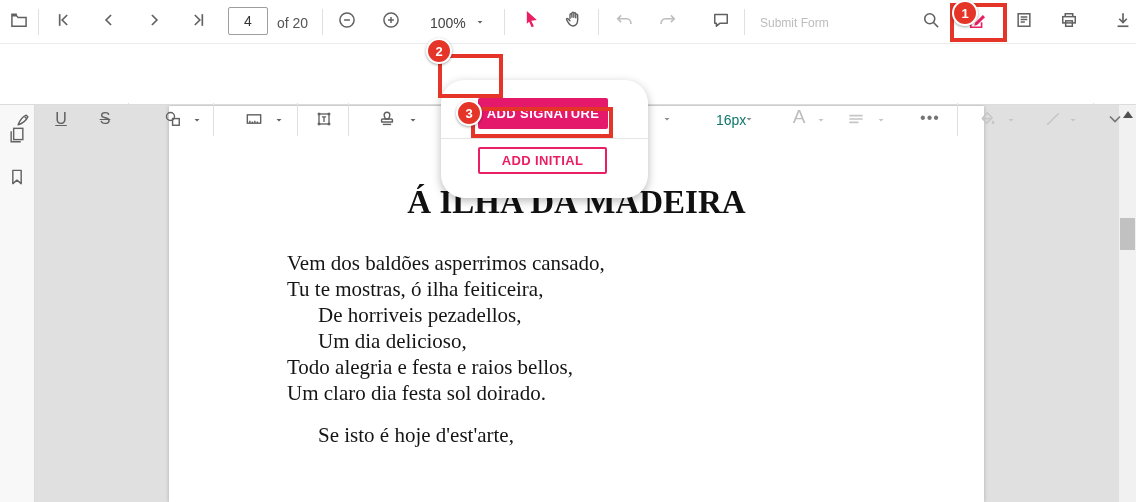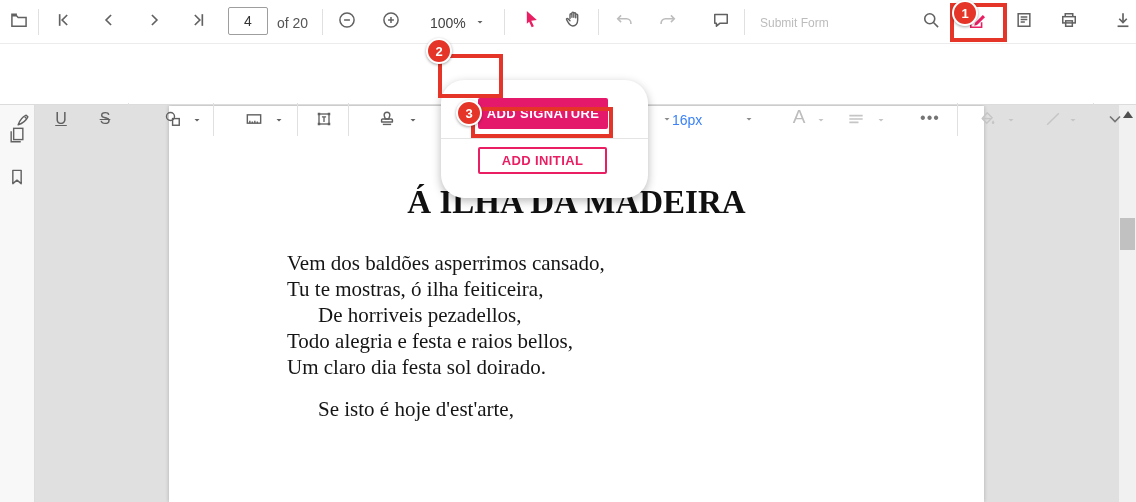--- a/index.html
+++ b/index.html
@@ -277,21 +277,21 @@
         </svg>
     </span>
     <div class="vdiv" style="left:570px;top:59px;height:33px"></div>
 
     <span class="tlabel" style="left:590px;top:65px;color:#9e9e9e">Helvetica</span>
     <span class="ti caret" style="left:656px;top:64px;color:#8a8a8a">
       <svg viewBox="0 0 24 24">
           <path d="M7 10l5 5 5-5z" fill="currentColor"></path>
         </svg>
     </span>
-    <span class="tlabel" style="left:672px;top:65px;color:#3b82f6">16px</span>
+    <span class="tlabel" style="left:716px;top:65px;color:#0f766e">16px</span>
     <span class="ti caret" style="left:738px;top:64px;color:#8a8a8a">
       <svg viewBox="0 0 24 24">
           <path d="M7 10l5 5 5-5z" fill="currentColor"></path>
         </svg>
     </span>
 
     <span class="glyph" style="left:788px;top:62px;width:22px;font-size:19px;color:#bdbdbd">A</span>
     <span class="ti caret faint" style="left:810px;top:65px">
       <svg viewBox="0 0 24 24">
           <path d="M7 10l5 5 5-5z" fill="currentColor"></path>
@@ -354,20 +354,21 @@
     </span>
   </div>
 
   <div id="canvas">
     <div id="pdf-page">
       <div id="doc-title">Á ILHA DA MADEIRA</div>
       <div id="poem">
         <div class="poem-line">Vem dos baldões asperrimos cansado,</div>
         <div class="poem-line">Tu te mostras, ó ilha feiticeira,</div>
         <div class="poem-line indent">De horriveis pezadellos,</div>
+        <div class="poem-line indent">Um dia delicioso,</div>
         <div class="poem-line">Todo alegria e festa e raios bellos,</div>
         <div class="poem-line">Um claro dia festa sol doirado.</div>
         <div class="poem-line indent stanza-gap">Se isto é hoje d'est'arte,</div>
       </div>
     </div>
   </div>
 
   <div id="scrollbar">
     <div id="scroll-up"></div>
     <div id="scroll-thumb"></div>

